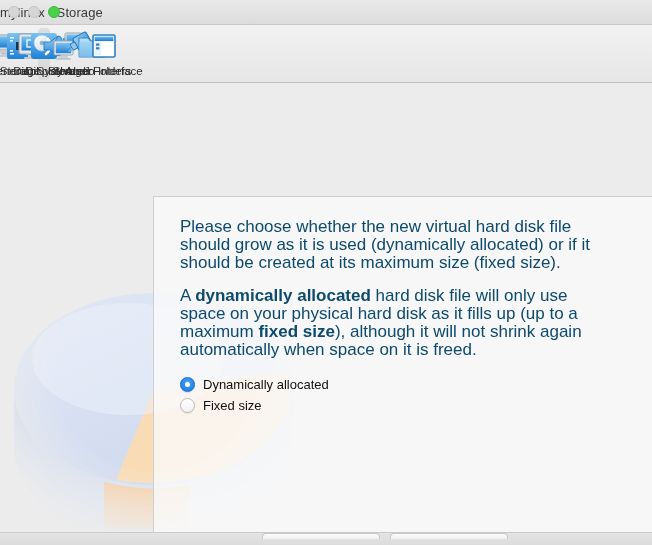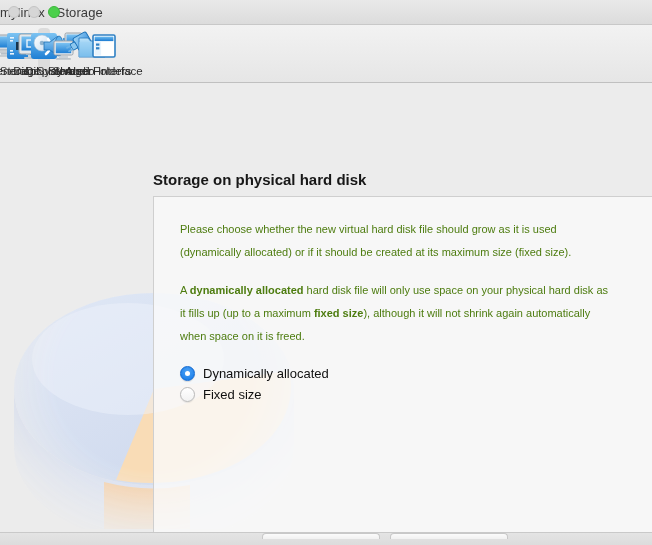--- a/index.html
+++ b/index.html
@@ -115,23 +115,23 @@
     background: rgba(250,250,250,0.80);
     border: 1px solid #cfcfcf;
     border-right: none;
     overflow: hidden;
   }
   .panel-inner {
     padding: 21px 24px 0 26px;
     width: 478px;
   }
   .para {
-    font-size: 11px;
-    line-height: 23px;
-    color: #4d7c0f;
+    font-size: 17px;
+    line-height: 18px;
+    color: #0c4a6e;
     margin-bottom: 15px;
   }
   .para b { font-weight: bold; }
 
   .radios { margin-top: 5px; }
   .radio-row {
     display: flex;
     align-items: center;
     height: 20px;
     margin-bottom: 1px;
@@ -415,21 +415,20 @@
 
           <ellipse cx="146" cy="138" rx="140" ry="96" fill="url(#topFace)"></ellipse>
 
           <path d="M146 138 L281 120 A140 96 0 0 1 108 229 Z" fill="#fadcb4"></path>
 
           <ellipse cx="120" cy="108" rx="96" ry="56" fill="#eef2fb" opacity="0.5"></ellipse>
         </g>
       </svg>
     </div>
 
-    <div class="page-heading">Storage on physical hard disk</div>
 
     <div class="panel">
       <div class="panel-inner">
         <p class="para"><span>Please choose whether the new virtual hard disk file should grow as it is used (dynamically allocated) or if it should be created at its maximum size (fixed size).</span></p>
         <p class="para"><span>A </span><b>dynamically allocated</b><span> hard disk file will only use space on your physical hard disk as it fills up (up to a maximum </span><b>fixed size</b><span>), although it will not shrink again automatically when space on it is freed.</span></p>
 
         <div class="radios">
           <div class="radio-row">
             <span class="radio on"></span>
             <span class="radio-label">Dynamically allocated</span>

